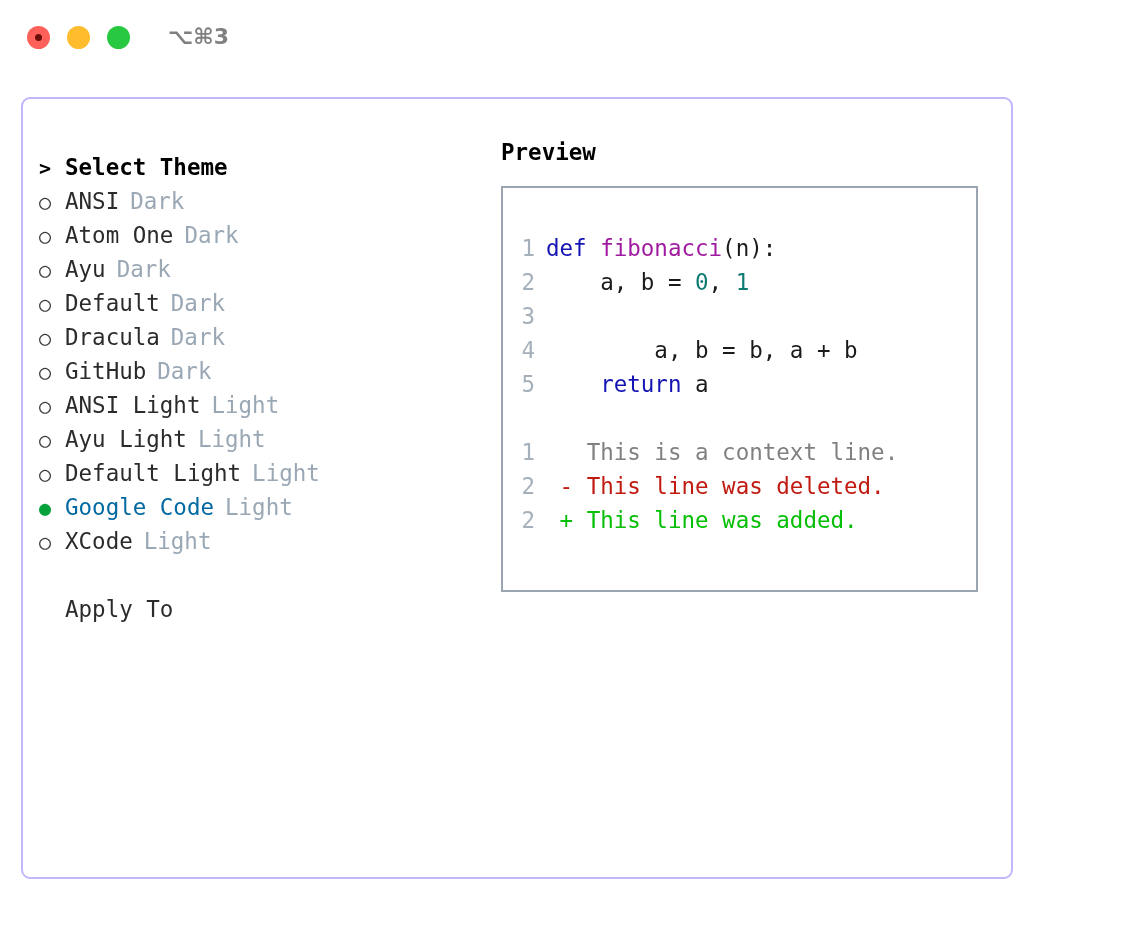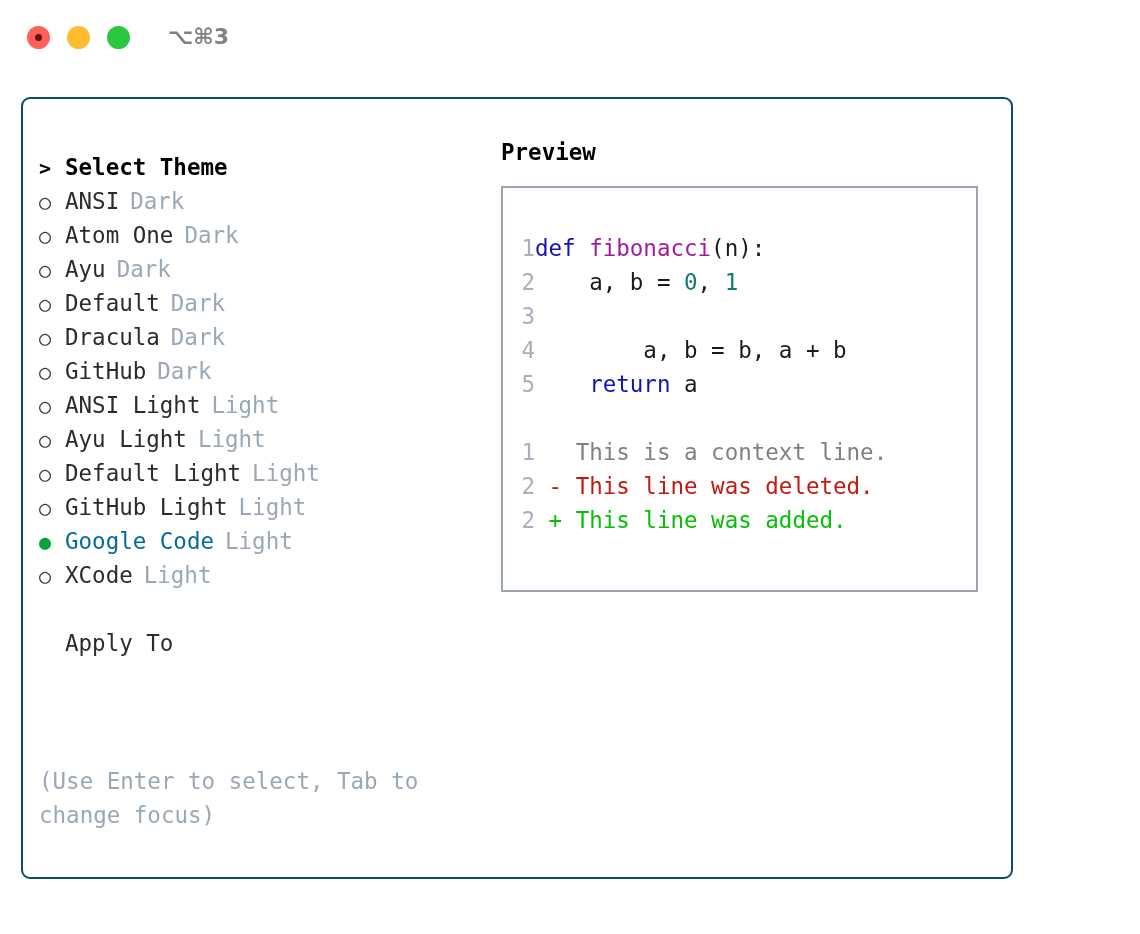--- a/index.html
+++ b/index.html
@@ -68,21 +68,21 @@
     font-family: "DejaVu Sans", sans-serif;
   }
 
   
   #panel {
     position: absolute;
     left: 21px;
     top: 97px;
     width: 992px;
     height: 782px;
-    border: 2px solid #0c4a6e;
+    border: 2px solid #c4b5fd;
     border-radius: 9px;
     background: #ffffff;
     box-sizing: border-box;
     padding-left: 43px;
   }
 
   
   #left-col {
     position: absolute;
     left: 16px;
@@ -164,20 +164,21 @@
     align-items: baseline;
   }
   .lineno {
     display: inline-block;
     width: 26px;
     text-align: right;
     color: #a6b0ba;
     flex: 0 0 26px;
   }
   .codetext {
+    margin-left: 11px;
     white-space: pre;
   }
   .blank-line { height: 34px; }
 
   .tok-kw   { color: #1414b4; }
   .tok-fn   { color: #a01aa0; }
   .tok-num  { color: #0e7a72; }
   .tok-plain{ color: #1a1a1a; }
   .tok-punct{ color: #1a1a1a; }
 
@@ -208,33 +209,31 @@
       <div id="theme-list">
           <div class="row"><span class="marker">○</span><span class="label">ANSI</span><span class="variant">Dark</span></div>
           <div class="row"><span class="marker">○</span><span class="label">Atom One</span><span class="variant">Dark</span></div>
           <div class="row"><span class="marker">○</span><span class="label">Ayu</span><span class="variant">Dark</span></div>
           <div class="row"><span class="marker">○</span><span class="label">Default</span><span class="variant">Dark</span></div>
           <div class="row"><span class="marker">○</span><span class="label">Dracula</span><span class="variant">Dark</span></div>
           <div class="row"><span class="marker">○</span><span class="label">GitHub</span><span class="variant">Dark</span></div>
           <div class="row"><span class="marker">○</span><span class="label">ANSI Light</span><span class="variant">Light</span></div>
           <div class="row"><span class="marker">○</span><span class="label">Ayu Light</span><span class="variant">Light</span></div>
           <div class="row"><span class="marker">○</span><span class="label">Default Light</span><span class="variant">Light</span></div>
-          <div class="row"><span class="marker">○</span><span class="label">GitHub Light</span><span class="variant">Light</span></div>
           <div class="row"><span class="marker sel">●</span><span class="label sel">Google Code</span><span class="variant">Light</span></div>
           <div class="row"><span class="marker">○</span><span class="label">XCode</span><span class="variant">Light</span></div>
         </div>
 
       <div class="spacer-row"></div>
 
       <div class="row">
         <span class="marker blank">○</span><span class="label">Apply To</span>
       </div>
     </div>
 
-    <div id="hint">(Use Enter to select, Tab to change focus)</div>
 
     <div id="right-col">
       <div id="preview-title">Preview</div>
       <div id="preview-box">
         <div id="code-area">
           <div id="code-lines">
               <div class="code-line"><span class="lineno">1</span><span class="codetext"><span class="tok-kw">def </span><span class="tok-fn">fibonacci</span><span class="tok-punct">(n):</span></span></div>
               <div class="code-line"><span class="lineno">2</span><span class="codetext"><span class="tok-plain">    a, b = </span><span class="tok-num">0</span><span class="tok-plain">, </span><span class="tok-num">1</span></span></div>
               <div class="code-line"><span class="lineno">3</span></div>
               <div class="code-line"><span class="lineno">4</span><span class="codetext"><span class="tok-plain">        a, b = b, a + b</span></span></div>

